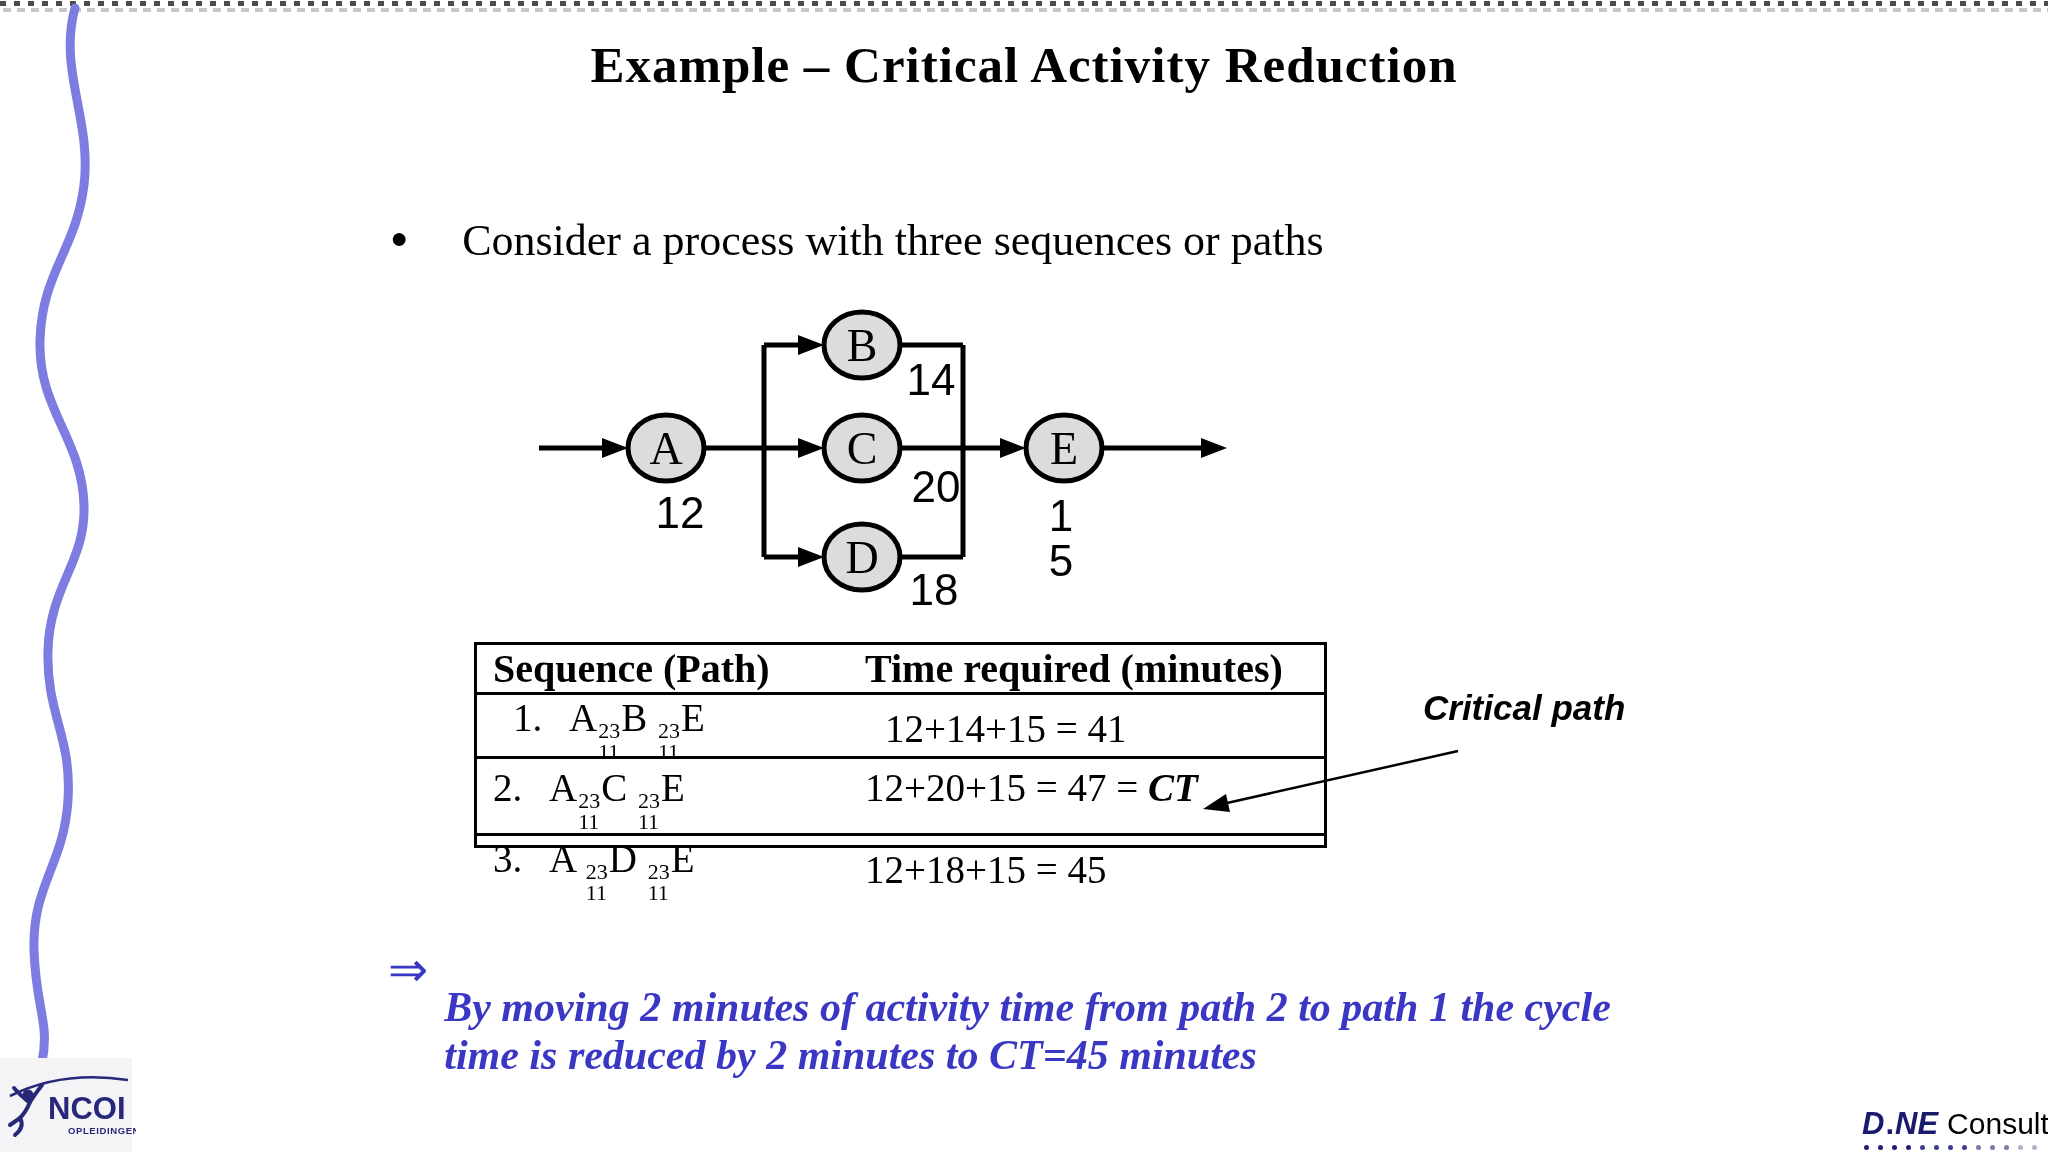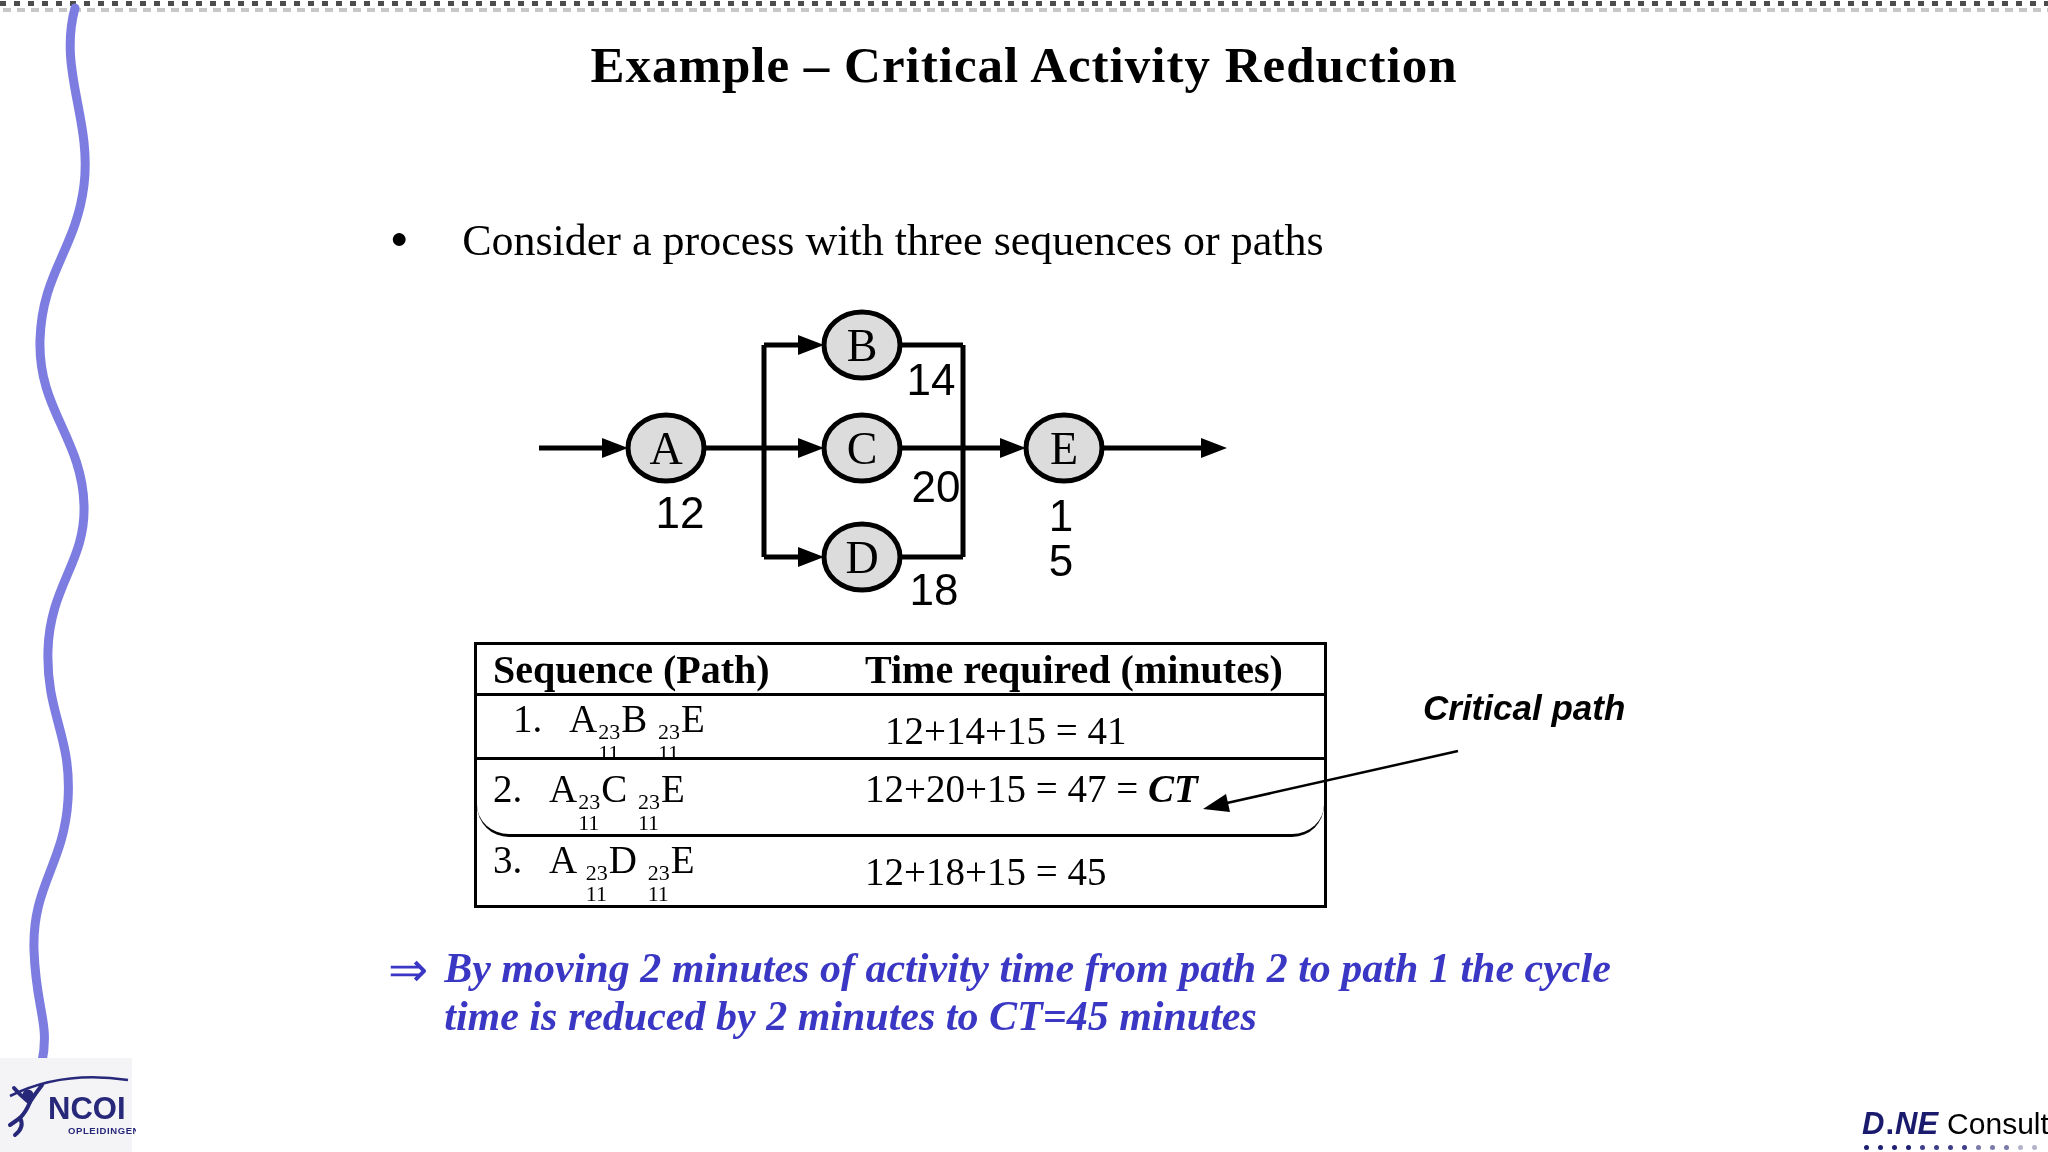--- a/index.html
+++ b/index.html
@@ -20,41 +20,41 @@
   .bullet-row{position:absolute;left:390px;top:214px;display:flex;align-items:flex-start;}
   .bullet-dot{font-size:30px;line-height:48px;margin-right:42px;}
   .bullet-text{font-size:44px;line-height:54px;margin-left:12px;}
 
   .diagram{position:absolute;left:500px;top:295px;}
   .diagram text{font-family:"Liberation Serif",serif;}
   .diagram .num{font-family:"Liberation Sans",sans-serif;font-size:44px;}
   .diagram .node-label{font-size:46px;}
 
   
-  .ptable{position:absolute;left:474px;top:642px;width:853px;height:266px;
+  .ptable{position:absolute;left:474px;top:642px;width:853px;height:206px;
           border:3px solid #000;box-sizing:border-box;display:flex;flex-direction:column;}
   .trow{display:grid;grid-template-columns:372px 1fr;box-sizing:border-box;
         border-bottom:3px solid #000;align-items:center;padding-left:16px;font-size:39px;}
   .trow:last-child{border-bottom:none;}
   .trow.head{height:63px;font-weight:bold;font-size:40px;}
   .trow.r1{height:64px;padding-left:36px;}
-  .trow.r2{height:77px;align-items:start;padding-top:6px;border-radius:32px;}
+  .trow.r2{height:77px;align-items:start;padding-top:6px;}
   .trow.r3{flex:1;}
   .seq-idx{display:inline-block;width:56px;}
   .stk{display:inline-flex;flex-direction:column;font-size:22px;line-height:.95;
        vertical-align:-7px;margin:0 1px;}
   .ct{font-weight:bold;font-style:italic;}
 
   .critical-label{position:absolute;left:1423px;top:688px;width:260px;
     font-family:"Liberation Sans",sans-serif;font-weight:bold;font-style:italic;font-size:35px;}
   .critical-arrow{position:absolute;left:1185px;top:735px;}
 
   .note{position:absolute;left:388px;top:944px;display:flex;color:#3a37c4;}
   .note-sym{font-size:48px;line-height:52px;margin-right:16px;}
-  .note-lines{font-size:42px;font-weight:bold;font-style:italic;line-height:48px;}
+  .note-lines{font-size:42px;font-weight:bold;font-style:italic;line-height:48px;margin-top:39px;}
 
   .ncoi{position:absolute;left:2px;top:1068px;}
   .ncoi-bg{position:absolute;left:0;top:1058px;width:132px;height:94px;background:#f4f4f6;}
 
   .dne{position:absolute;left:1862px;top:1106px;width:186px;
        font-family:"Liberation Sans",sans-serif;}
   .dne-brand{display:flex;align-items:baseline;}
   .dne-d,.dne-ne{font-size:31px;font-weight:900;font-style:italic;color:#1b1b6e;letter-spacing:0;}
   .dne-dot{font-size:31px;font-weight:900;color:#1b1b6e;margin:0 1px;}
   .dne-consult{font-size:30px;color:#000000;margin-left:9px;}

